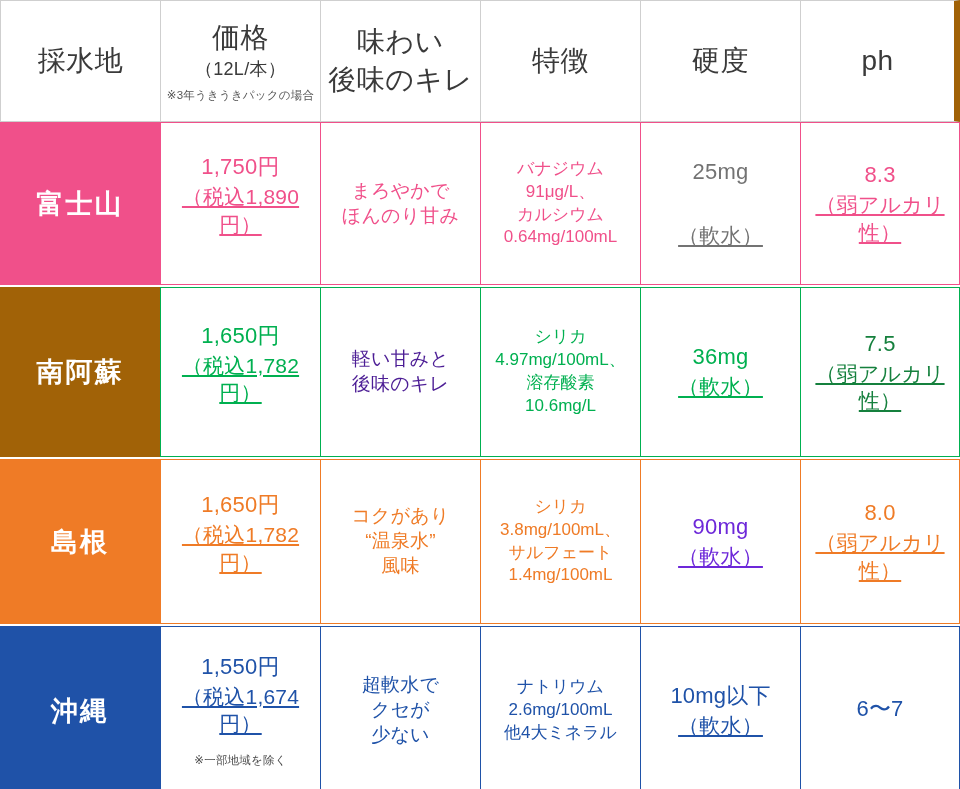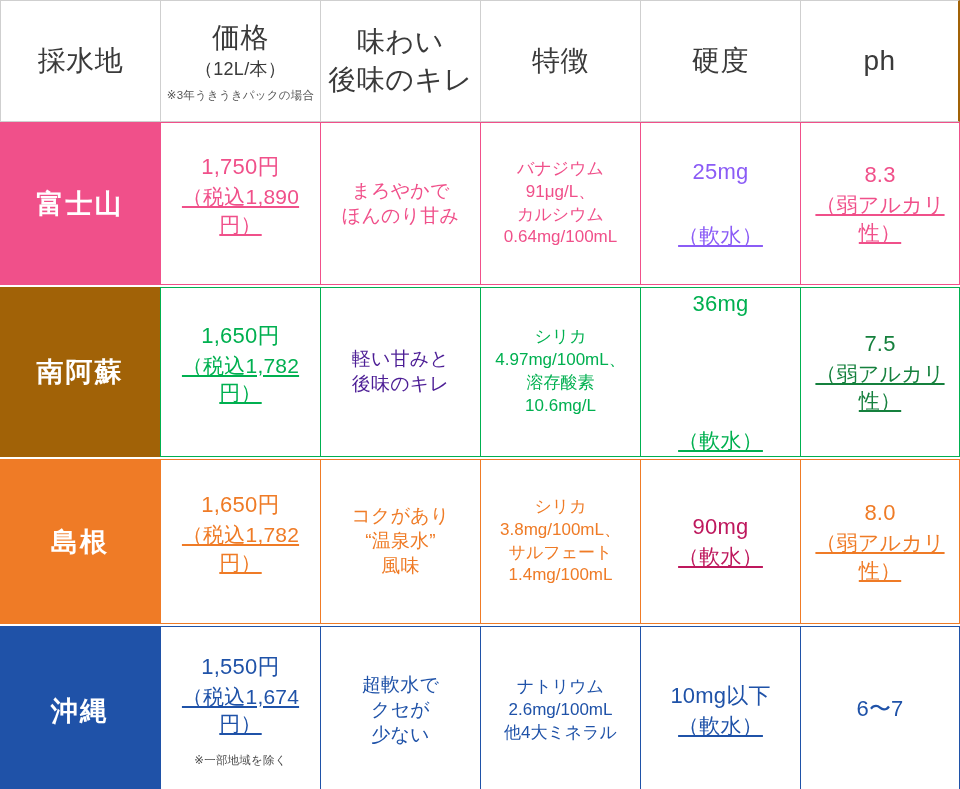--- a/index.html
+++ b/index.html
@@ -34,21 +34,21 @@
     border: 1px solid #cfcfcf;
     border-right: none;
     display: flex;
     flex-direction: column;
     align-items: center;
     justify-content: center;
     color: #3a3a3a;
     text-align: center;
     line-height: 1.35;
   }
-  .head-cell:last-child { border-right: 2px solid #a16207; }
+  .head-cell:last-child { border-right: 6px solid #a16207; }
   .head-title {
     font-size: 28px;
     letter-spacing: 0.5px;
   }
   .head-sub {
     font-size: 18px;
     letter-spacing: 0.3px;
     margin-top: 1px;
   }
   .head-note {
@@ -162,21 +162,21 @@
       <div class="main-text">1,750円</div>
       <div class="sub-text">（税込1,890円）</div>
       <div class="cell-note" style="color: rgb(74, 74, 74);"></div>
     </div>
     <div class="data-cell" style="border-color: rgb(240, 80, 138); color: rgb(240, 80, 138);">
       <div class="main-text small">まろやかで<br>ほんのり甘み</div>
     </div>
     <div class="data-cell" style="border-color: rgb(240, 80, 138); color: rgb(240, 80, 138);">
       <div class="feat-text">バナジウム<br>91μg/L、<br>カルシウム<br>0.64mg/100mL</div>
     </div>
-    <div class="data-cell" style="border-color: rgb(240, 80, 138); color: #8b5cf6; gap: 34px;">
+    <div class="data-cell" style="border-color: rgb(240, 80, 138); color: #737373; gap: 34px;">
       <div class="main-text">25mg</div>
       <div class="sub-text">（軟水）</div>
     </div>
     <div class="data-cell last" style="border-color: rgb(240, 80, 138); color: rgb(240, 80, 138);">
       <div class="main-text">8.3</div>
       <div class="sub-text">（弱アルカリ性）</div>
     </div>
   </div>
 
   <div class="row row-2">
@@ -185,21 +185,21 @@
       <div class="main-text">1,650円</div>
       <div class="sub-text">（税込1,782円）</div>
       <div class="cell-note" style="color: rgb(74, 74, 74);"></div>
     </div>
     <div class="data-cell" style="border-color: rgb(0, 176, 80); color: #4c1d95;">
       <div class="main-text small">軽い甘みと<br>後味のキレ</div>
     </div>
     <div class="data-cell" style="border-color: rgb(0, 176, 80); color: rgb(0, 176, 80);">
       <div class="feat-text">シリカ<br>4.97mg/100mL、<br>溶存酸素<br>10.6mg/L</div>
     </div>
-    <div class="data-cell" style="border-color: rgb(0, 176, 80); color: rgb(0, 176, 80); justify-content: space-between;">
+    <div class="data-cell" style="border-color: rgb(0, 176, 80); color: rgb(0, 176, 80);">
       <div class="main-text">36mg</div>
       <div class="sub-text">（軟水）</div>
     </div>
     <div class="data-cell last" style="border-color: rgb(0, 176, 80); color: #15803d;">
       <div class="main-text">7.5</div>
       <div class="sub-text">（弱アルカリ性）</div>
     </div>
   </div>
 
   <div class="row row-3">
@@ -208,21 +208,21 @@
       <div class="main-text">1,650円</div>
       <div class="sub-text">（税込1,782円）</div>
       <div class="cell-note" style="color: rgb(74, 74, 74);"></div>
     </div>
     <div class="data-cell" style="border-color: rgb(239, 123, 38); color: rgb(239, 123, 38);">
       <div class="main-text small">コクがあり<br>“温泉水”<br>風味</div>
     </div>
     <div class="data-cell" style="border-color: rgb(239, 123, 38); color: rgb(239, 123, 38);">
       <div class="feat-text">シリカ<br>3.8mg/100mL、<br>サルフェート<br>1.4mg/100mL</div>
     </div>
-    <div class="data-cell" style="border-color: rgb(239, 123, 38); color: #be185d;">
+    <div class="data-cell" style="border-color: rgb(239, 123, 38); color: #6d28d9;">
       <div class="main-text">90mg</div>
       <div class="sub-text">（軟水）</div>
     </div>
     <div class="data-cell last" style="border-color: rgb(239, 123, 38); color: rgb(239, 123, 38);">
       <div class="main-text">8.0</div>
       <div class="sub-text">（弱アルカリ性）</div>
     </div>
   </div>
 
   <div class="row row-4">

